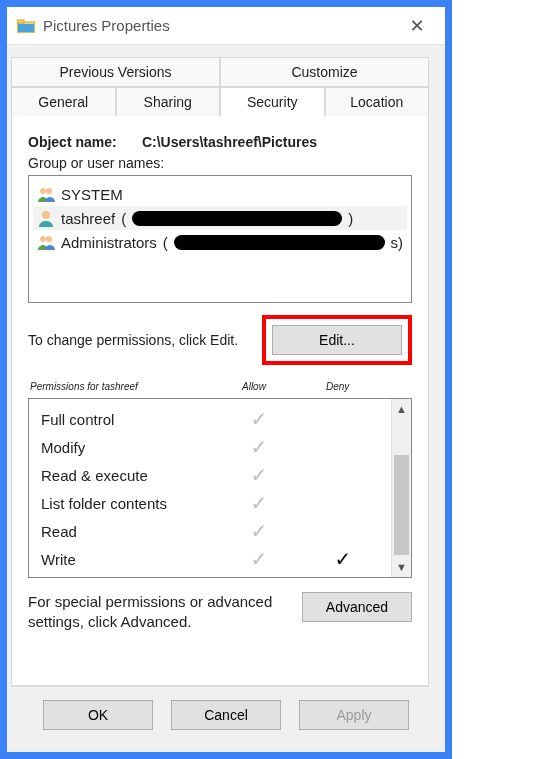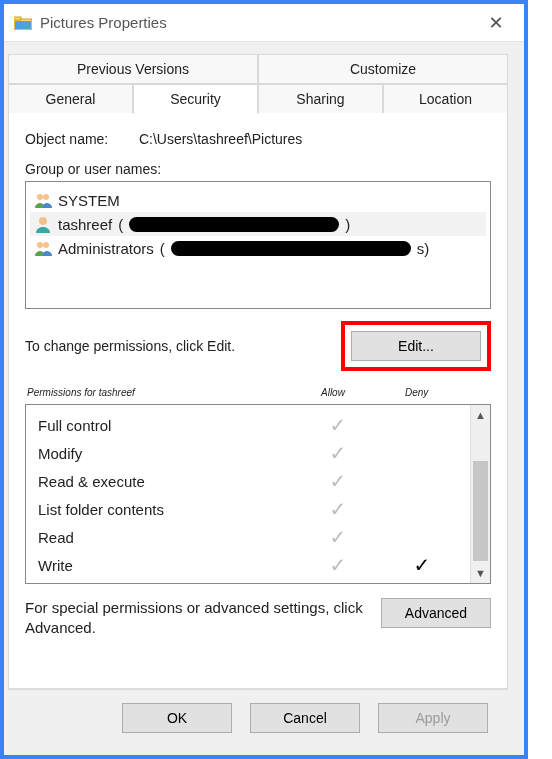--- a/index.html
+++ b/index.html
@@ -4,23 +4,23 @@
 <style>
   * { box-sizing: border-box; }
   body {
     margin: 0;
     font-family: "Segoe UI", Tahoma, sans-serif;
     font-size: 14px;
     background: #fff;
     color: #222;
   }
   .window {
-    width: 528px;
+    width: 452px;
     height: 759px;
-    border: 4px solid #3b82f6;
+    border: 7px solid #3b82f6;
     box-shadow: inset -4px 0 0 #e8e8e8, inset 0 -4px 0 #e8e8e8;
     display: flex;
     flex-direction: column;
   }
   .titlebar {
     height: 38px;
     display: flex;
     align-items: center;
     padding: 0 8px 0 10px;
     background: #fff;
@@ -65,21 +65,21 @@
   .tabpanel {
     flex: 1;
     background: #fff;
     border: 1px solid #d9d9d9;
     border-top: none;
     padding: 18px 16px 14px 16px;
     display: flex;
     flex-direction: column;
     margin-top: -1px;
   }
-  .row { margin-bottom: 14px; }
+  .row { margin-bottom: 5px; font-weight: bold; }
   .label-inline { display:inline-block; min-width: 110px; }
   .group-list {
     border: 1px solid #888;
     height: 128px;
     padding: 6px 4px;
     background: #fff;
     overflow: hidden;
   }
   .group-item {
     display: flex;
@@ -194,22 +194,22 @@
 
   <div class="content">
 
     <div class="tabrow">
       <div class="tabs-line">
         <div class="tab">Previous Versions</div>
         <div class="tab">Customize</div>
       </div>
       <div class="tabs-line">
         <div class="tab">General</div>
+        <div class="tab">Sharing</div>
         <div class="tab active">Security</div>
-        <div class="tab">Sharing</div>
         <div class="tab">Location</div>
       </div>
     </div>
 
     <div class="tabpanel">
 
       <div class="row">
         <span class="label-inline">Object name:</span>
         <span>C:\Users\tashreef\Pictures</span>
       </div>

